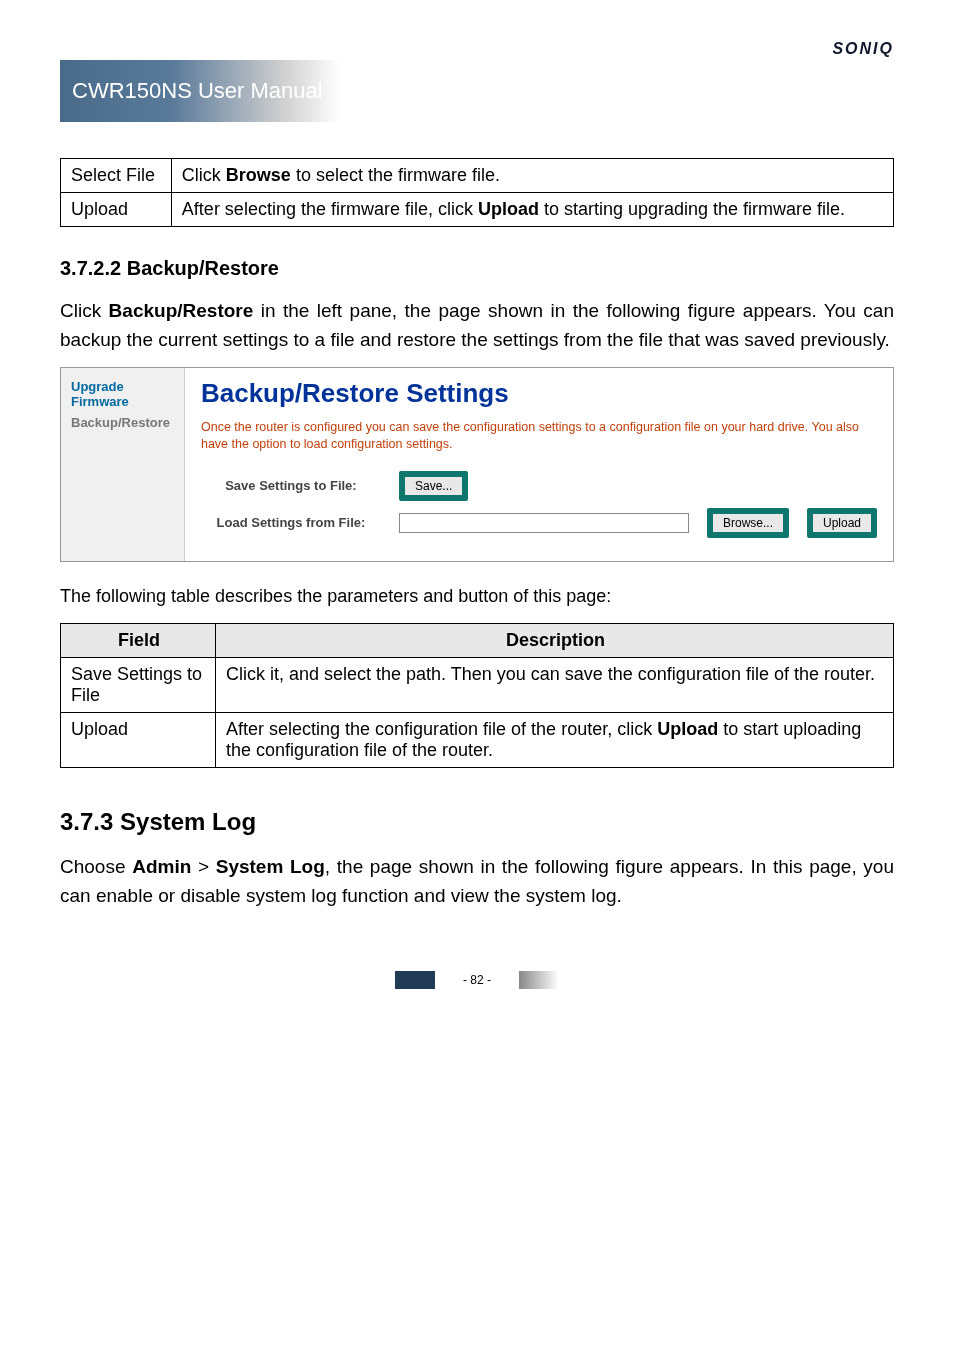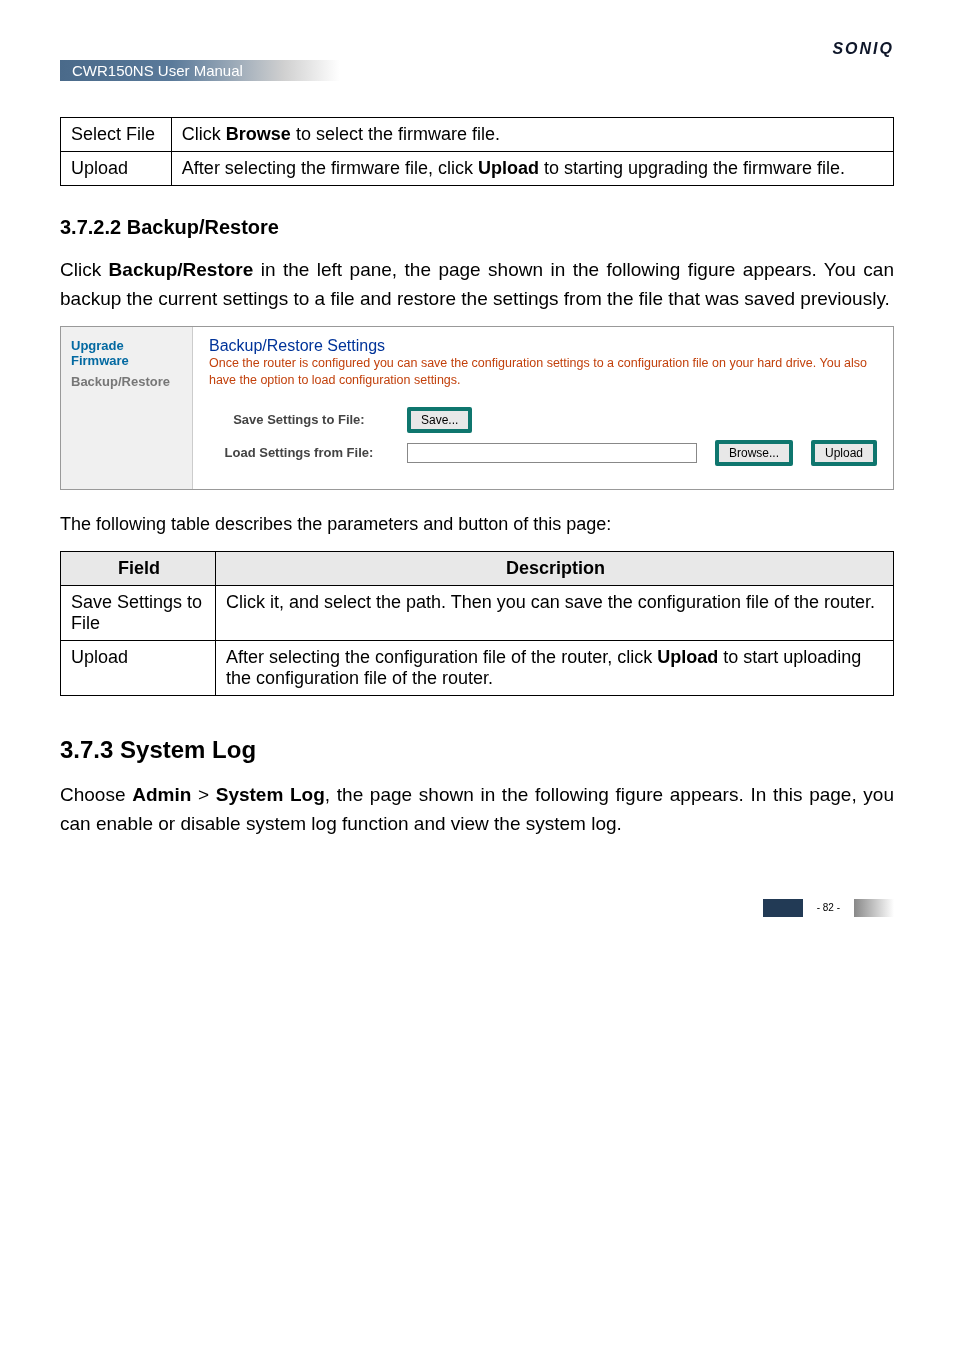--- a/index.html
+++ b/index.html
@@ -17,22 +17,22 @@
     font-weight: bold;
     font-style: italic;
     letter-spacing: 2px;
     font-size: 16px;
     color: #0f172a;
     margin-bottom: 2px;
   }
   .header-bar {
     background: linear-gradient(90deg, #4a6a8a 0%, #5a7a9a 40%, #d0d0d0 80%, #fff 100%);
     color: #fff;
-    padding: 2px 12px;
-    font-size: 15px;
+    padding: 18px 12px;
+    font-size: 22px;
     font-weight: normal;
     margin-bottom: 36px;
     width: 280px;
   }
   table.desc-table {
     width: 100%;
     border-collapse: collapse;
     margin: 16px 0 30px 0;
   }
   table.desc-table th, table.desc-table td {
@@ -83,65 +83,65 @@
     font-weight: bold;
   }
   .ss-left .nav-item.gray { color: #777; font-weight: bold; }
   .ss-right {
     flex: 1;
     padding: 10px 16px 16px 16px;
     background: #fff;
   }
   .ss-right .title {
     color: #003399;
-    font-size: 16px;
-    font-weight: normal;
-    margin-bottom: 0;
+    font-size: 26px;
+    font-weight: bold;
+    margin-bottom: 10px;
   }
   .ss-right .subt {
     color: #c2410c;
     font-size: 12.5px;
     line-height: 1.35;
     margin-bottom: 18px;
   }
   .ss-right .row {
     display: flex;
     align-items: center;
     gap: 18px;
     margin: 7px 0;
     font-size: 13px;
     color: #444;
     font-weight: bold;
   }
   .ss-right .row .lbl { width: 180px; text-align: center; }
   .ss-right button {
     font-size: 12px;
     padding: 2px 10px;
-    border: 4px solid #0f766e;
+    border: 6px solid #0f766e;
     background: #e8e8e8;
     border-radius: 2px;
   }
   .ss-right input.text {
     width: 290px;
     font-size: 12px;
     padding: 2px 4px;
     border: 1px solid #888;
   }
   .caption {
     font-size: 18px;
     margin: 4px 0 6px 0;
   }
   .page-num {
     text-align: center;
-    font-size: 10px;
+    font-size: 12px;
     margin-top: 60px;
     display: flex;
-    justify-content: flex-end;
+    justify-content: center;
     align-items: center;
-    gap: 14px;
+    gap: 28px;
   }
   .pg-block {
     width: 40px; height: 18px;
   }
   .pg-block.dark { background: #223a55; }
   .pg-block.mid { background: linear-gradient(90deg, #888, #fff); }
 </style>
 </head>
 <body>
 

